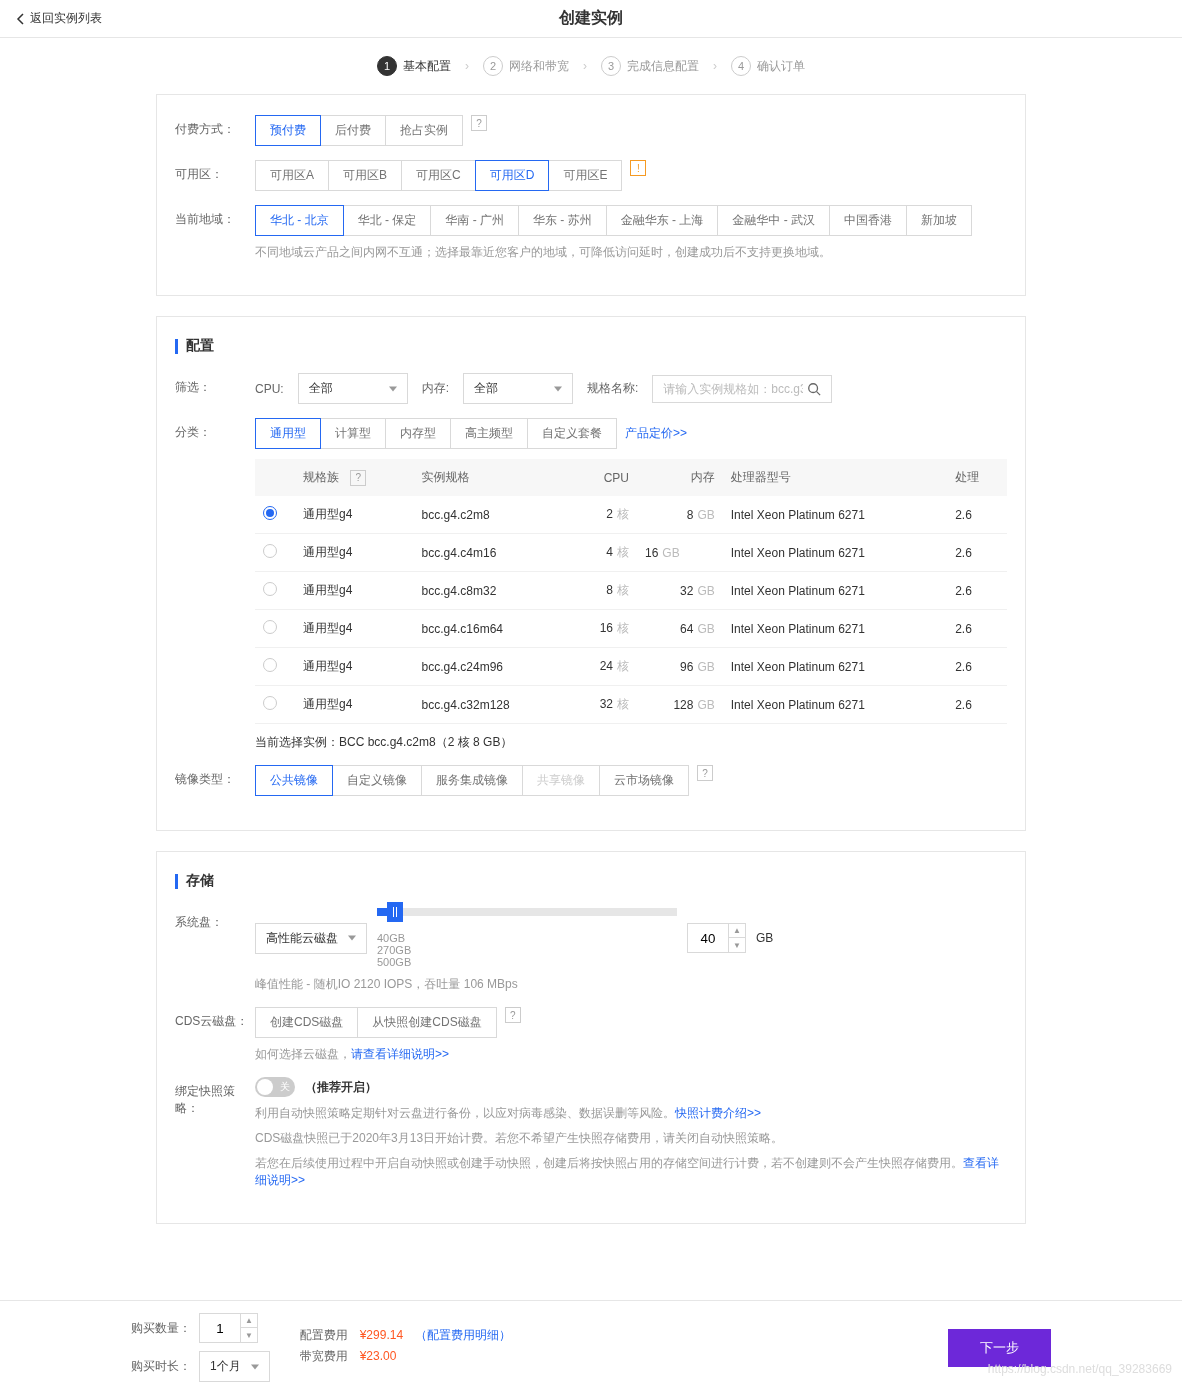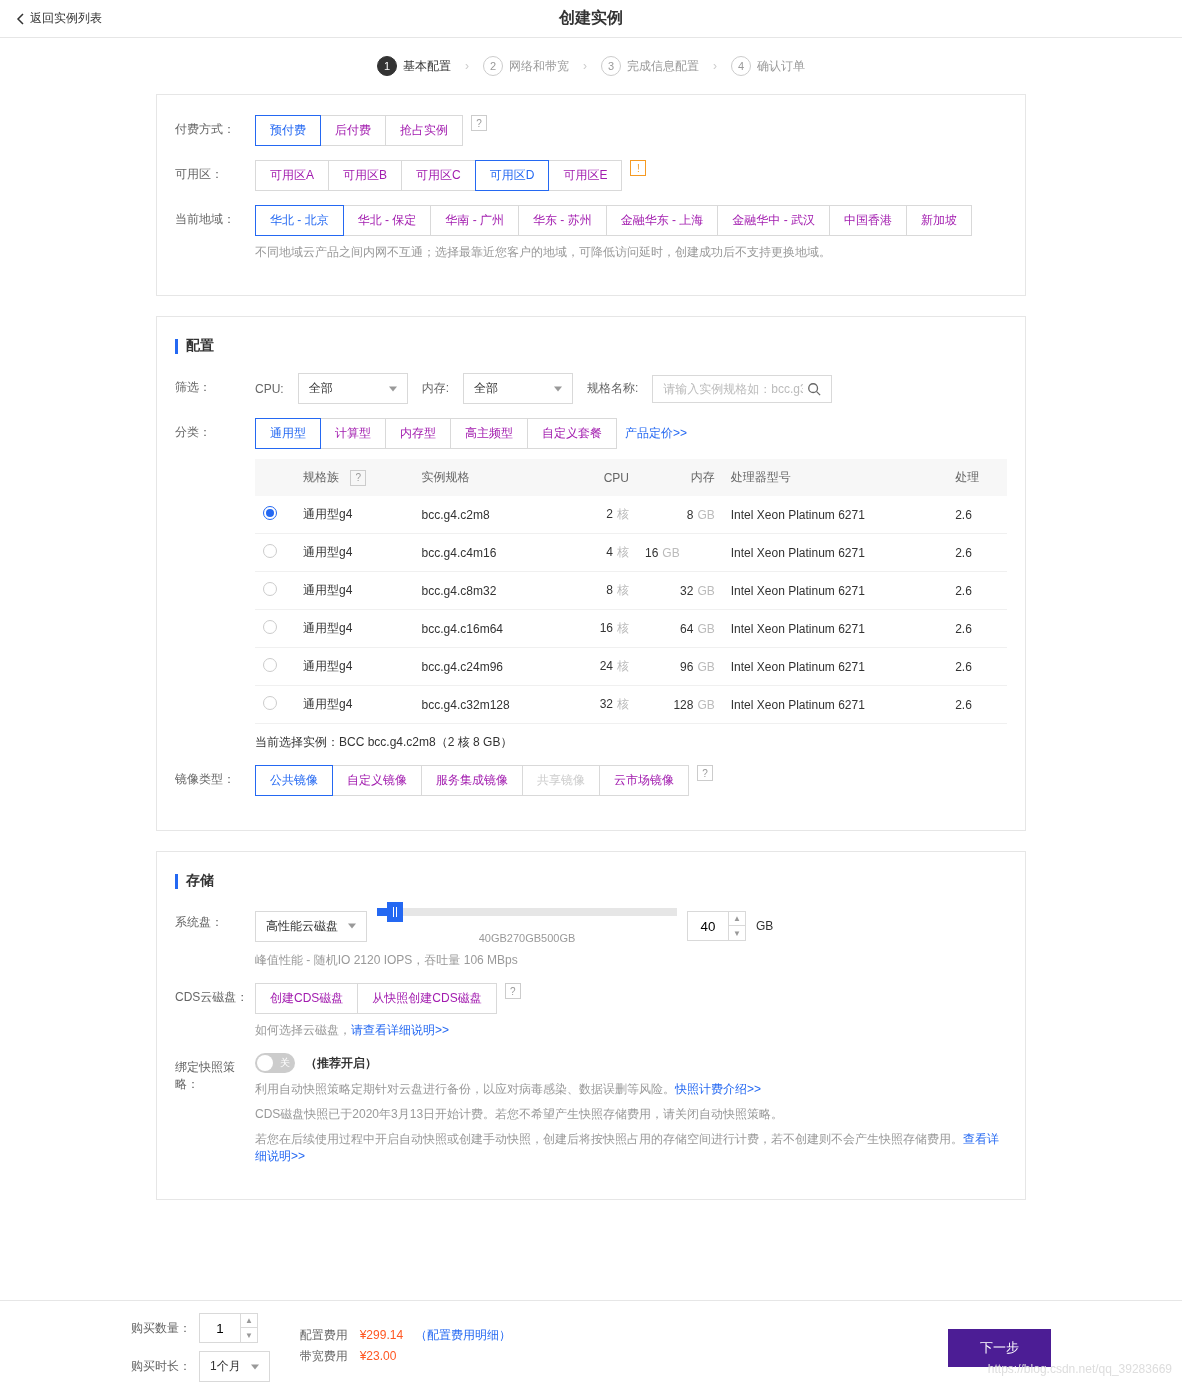--- a/index.html
+++ b/index.html
@@ -14,21 +14,21 @@
 .step.active .step-num { background: #333; color: #fff; border-color: #333; }
 .step.active { color: #333; }
 .step-chevron { margin: 0 8px; color: #ccc; }
 .container { width: 870px; margin: 0 auto 20px; border: 1px solid #e6e6e6; padding: 20px 18px; }
 .section-title { display: flex; align-items: center; font-size: 14px; font-weight: 600; margin-bottom: 18px; }
 .section-title::before { content: ""; width: 3px; height: 15px; background: #2468f2; margin-right: 8px; }
 .row { display: flex; align-items: flex-start; margin-bottom: 14px; }
 .row-label { width: 80px; color: #666; padding-top: 6px; flex-shrink: 0; }
 .row-content { flex: 1; }
 .btns { display: flex; flex-wrap: wrap; }
-.btn { border: 1px solid #d9d9d9; padding: 6px 14px; background: #fff; cursor: pointer; font-size: 12px; margin-left: -1px; color: #a21caf; }
+.btn { border: 1px solid #d9d9d9; padding: 6px 14px; background: #fff; cursor: pointer; font-size: 12px; margin-left: -1px; color: #737373; }
 .btn:first-child { margin-left: 0; }
 .btn.sel { border-color: #2468f2; color: #2468f2; position: relative; z-index: 1; }
 .btn.disabled { color: #ccc; }
 .help-icon { display: inline-flex; width: 16px; height: 16px; border: 1px solid #ccc; align-items: center; justify-content: center; margin-left: 8px; color: #999; font-size: 10px; }
 .help-icon.warn { border-color: #f59a23; color: #f59a23; }
 .hint { color: #999; margin-top: 8px; font-size: 12px; }
 .link { color: #2468f2; cursor: pointer; }
 .select { border: 1px solid #d9d9d9; padding: 6px 28px 6px 10px; background: #fff; cursor: pointer; position: relative; display: inline-flex; align-items: center; min-width: 110px; }
 .select::after { content: ""; position: absolute; right: 10px; top: 50%; width: 0; height: 0; border-left: 4px solid transparent; border-right: 4px solid transparent; border-top: 5px solid #999; transform: translateY(-50%); }
 .filter-row { display: flex; align-items: center; gap: 14px; }
@@ -42,38 +42,38 @@
 .table td .unit { color: #bbb; margin-left: 4px; }
 .radio { width: 14px; height: 14px; border: 1px solid #ccc; border-radius: 50%; display: inline-block; position: relative; cursor: pointer; }
 .radio.checked { border-color: #2468f2; }
 .radio.checked::after { content: ""; position: absolute; width: 8px; height: 8px; background: #2468f2; border-radius: 50%; top: 2px; left: 2px; }
 .os-icon { width: 14px; height: 14px; border-radius: 50%; background: conic-gradient(#7cb342 0 90deg, #ffca28 90deg 180deg, #ef5350 180deg 270deg, #42a5f5 270deg 360deg); display: inline-block; margin-right: 6px; vertical-align: middle; }
 .slider-wrap { display: flex; align-items: center; gap: 10px; }
 .slider-track { position: relative; width: 300px; height: 8px; background: #e6e6e6; }
 .slider-fill { position: absolute; left: 0; top: 0; height: 100%; background: #2468f2; width: 6%; }
 .slider-handle { position: absolute; width: 16px; height: 20px; background: #2468f2; top: -6px; left: 6%; transform: translateX(-50%); display: flex; align-items: center; justify-content: center; }
 .slider-handle::before, .slider-handle::after { content: ""; width: 1px; height: 10px; background: #fff; margin: 0 1px; }
-.slider-labels { display: flex; justify-content: center; width: 300px; margin-top: 16px; color: #999; font-size: 11px; }
+.slider-labels { display: flex; justify-content: flex-end; width: 300px; margin-top: 16px; color: #999; font-size: 11px; flex-direction: column; }
 .num-input { border: 1px solid #d9d9d9; display: flex; align-items: center; }
 .num-input input { border: none; width: 40px; text-align: center; padding: 6px 0; outline: none; }
 .num-steppers { display: flex; flex-direction: column; border-left: 1px solid #d9d9d9; }
 .stepper-btn { width: 16px; height: 14px; display: flex; align-items: center; justify-content: center; cursor: pointer; font-size: 8px; color: #999; }
 .stepper-btn:first-child { border-bottom: 1px solid #d9d9d9; }
 .toggle { width: 40px; height: 20px; background: #ccc; border-radius: 10px; position: relative; cursor: pointer; display: inline-flex; align-items: center; }
 .toggle-knob { width: 16px; height: 16px; background: #fff; border-radius: 50%; position: absolute; left: 2px; }
 .toggle-label { position: absolute; right: 5px; color: #fff; font-size: 10px; }
 .footer { position: fixed; bottom: 0; left: 0; right: 0; background: #fff; border-top: 1px solid #e6e6e6; padding: 12px 0; }
 .footer-inner { width: 920px; margin: 0 auto; display: flex; align-items: center; justify-content: space-between; }
 .footer-left { display: flex; gap: 30px; align-items: center; }
 .footer-item { display: flex; align-items: center; gap: 8px; }
 .footer-item-label { color: #666; }
 .price-row { display: flex; align-items: center; gap: 12px; margin-bottom: 4px; }
 .price-label { color: #666; }
 .price-val { color: #ff5722; font-size: 12px; }
-.next-btn { background: #4c1d95; color: #fff; padding: 10px 32px; border: none; cursor: pointer; font-size: 13px; }
+.next-btn { background: #6d28d9; color: #fff; padding: 10px 32px; border: none; cursor: pointer; font-size: 13px; }
 .watermark { position: fixed; bottom: 18px; right: 10px; color: #ddd; font-size: 12px; }
 .spacer { height: 100px; }
 </style>
 </head>
 <body>
 
 <div class="header">
   <div class="back-link">
     <svg class="back-arrow" width="10" height="12" viewBox="0 0 10 12">
         <path d="M7 1 L2 6 L7 11" stroke="#333" fill="none" stroke-width="1.5"></path>

